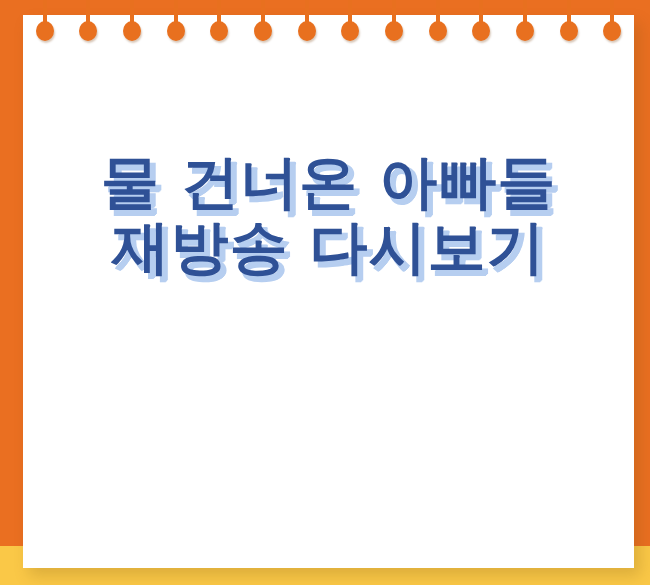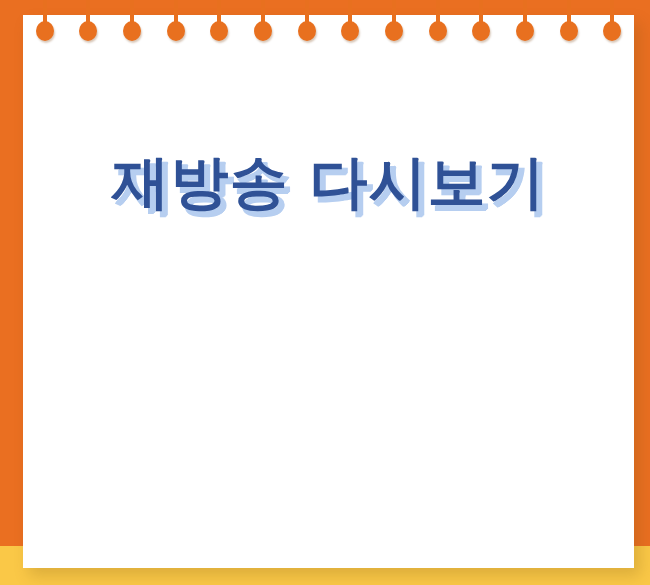--- a/index.html
+++ b/index.html
@@ -169,16 +169,17 @@
         <div class="stem" style="background: rgb(232, 112, 31);"></div>
         <div class="bead" style="background: rgb(232, 112, 31);"></div>
       </div>
       <div class="ring" style="left: 580.179px;">
         <div class="stem" style="background: rgb(232, 112, 31);"></div>
         <div class="bead" style="background: rgb(232, 112, 31);"></div>
       </div>
     </div>
 
   <div class="headline">
+    <span class="line">물 건너온 아빠들</span>
     <span class="line">재방송 다시보기</span>
   </div>
 
 </div>
 
 </body></html>

